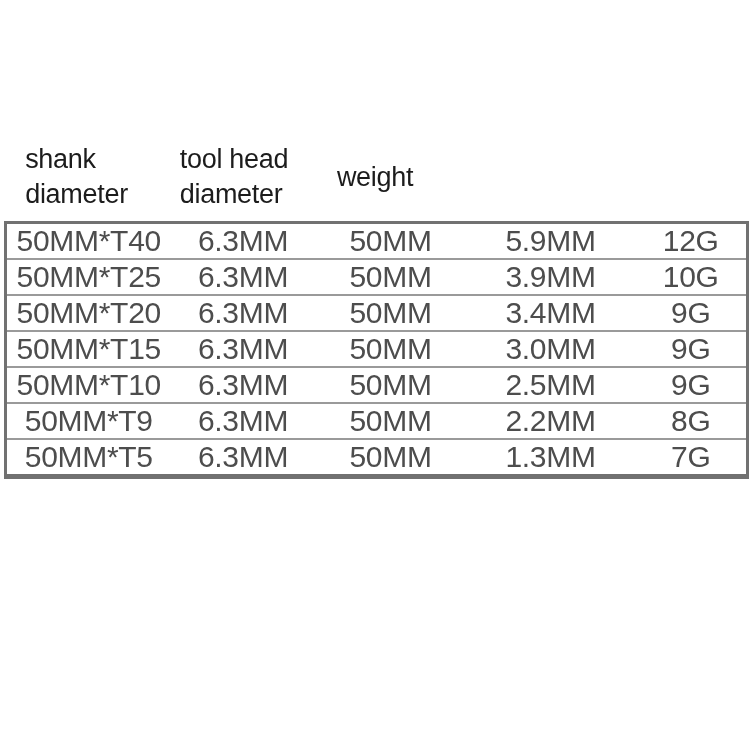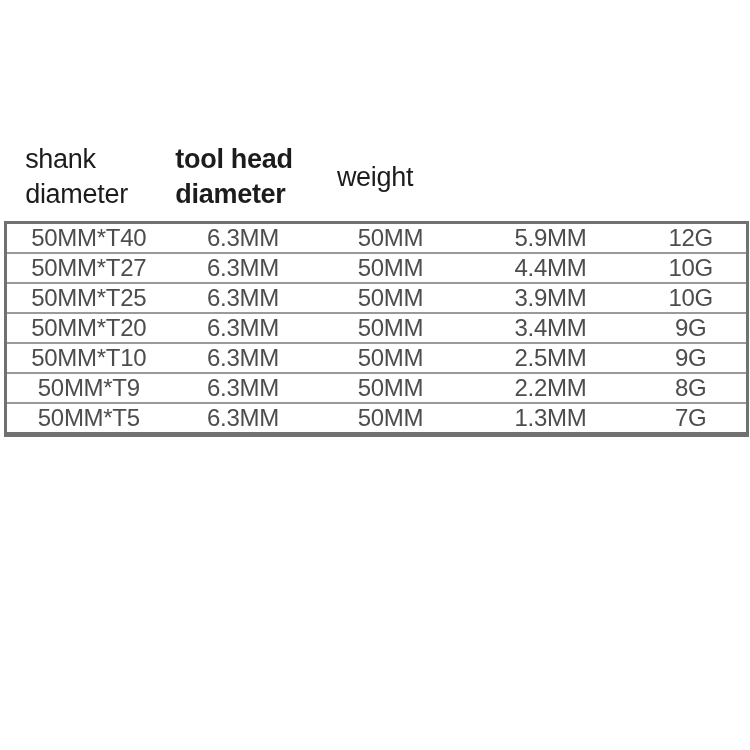--- a/index.html
+++ b/index.html
@@ -41,41 +41,41 @@
     white-space: pre-line;
     text-align: left;
     font-size: 27px;
     line-height: 35px;
     letter-spacing: -0.3px;
     color: var(--header-text);
   }
   .w1 { width: 165px; }
   .w2 { width: 145px; }
   .w3 { width: 150px; }
-  .w4 { width: 170px; font-weight: bold; }
+  .w4 { width: 170px; }
   .w5 { width: 112px; }
 
   
   table.spec {
     position: absolute;
     left: 4px;
     top: 221px;
     width: 742px;
     table-layout: fixed;
     border-collapse: collapse;
     border: 3px solid var(--frame-border);
     border-bottom-width: 5px;
     background: var(--page-bg);
   }
   table.spec td {
     height: 29px;
     padding: 0;
     text-align: center;
     vertical-align: middle;
-    font-size: 24px;
+    font-size: 30px;
     letter-spacing: -0.3px;
     color: var(--body-text);
     border-bottom: 2px solid var(--row-divider);
   }
   table.spec tr:last-child td { border-bottom: none; text-align: center; }
 </style>
 </head>
 <body>
 
 <div class="sheet">
@@ -104,38 +104,38 @@
     </colgroup>
     <tbody>
         <tr>
           <td>50MM*T40</td>
           <td>6.3MM</td>
           <td>50MM</td>
           <td>5.9MM</td>
           <td>12G</td>
         </tr>
         <tr>
-          <td>50MM*T27</td>
-          <td>6.3MM</td>
-          <td>50MM</td>
-          <td>4.4MM</td>
-          <td>10G</td>
-        </tr>
-        <tr>
           <td>50MM*T25</td>
           <td>6.3MM</td>
           <td>50MM</td>
           <td>3.9MM</td>
           <td>10G</td>
         </tr>
         <tr>
           <td>50MM*T20</td>
           <td>6.3MM</td>
           <td>50MM</td>
           <td>3.4MM</td>
+          <td>9G</td>
+        </tr>
+        <tr>
+          <td>50MM*T15</td>
+          <td>6.3MM</td>
+          <td>50MM</td>
+          <td>3.0MM</td>
           <td>9G</td>
         </tr>
         <tr>
           <td>50MM*T10</td>
           <td>6.3MM</td>
           <td>50MM</td>
           <td>2.5MM</td>
           <td>9G</td>
         </tr>
         <tr>

